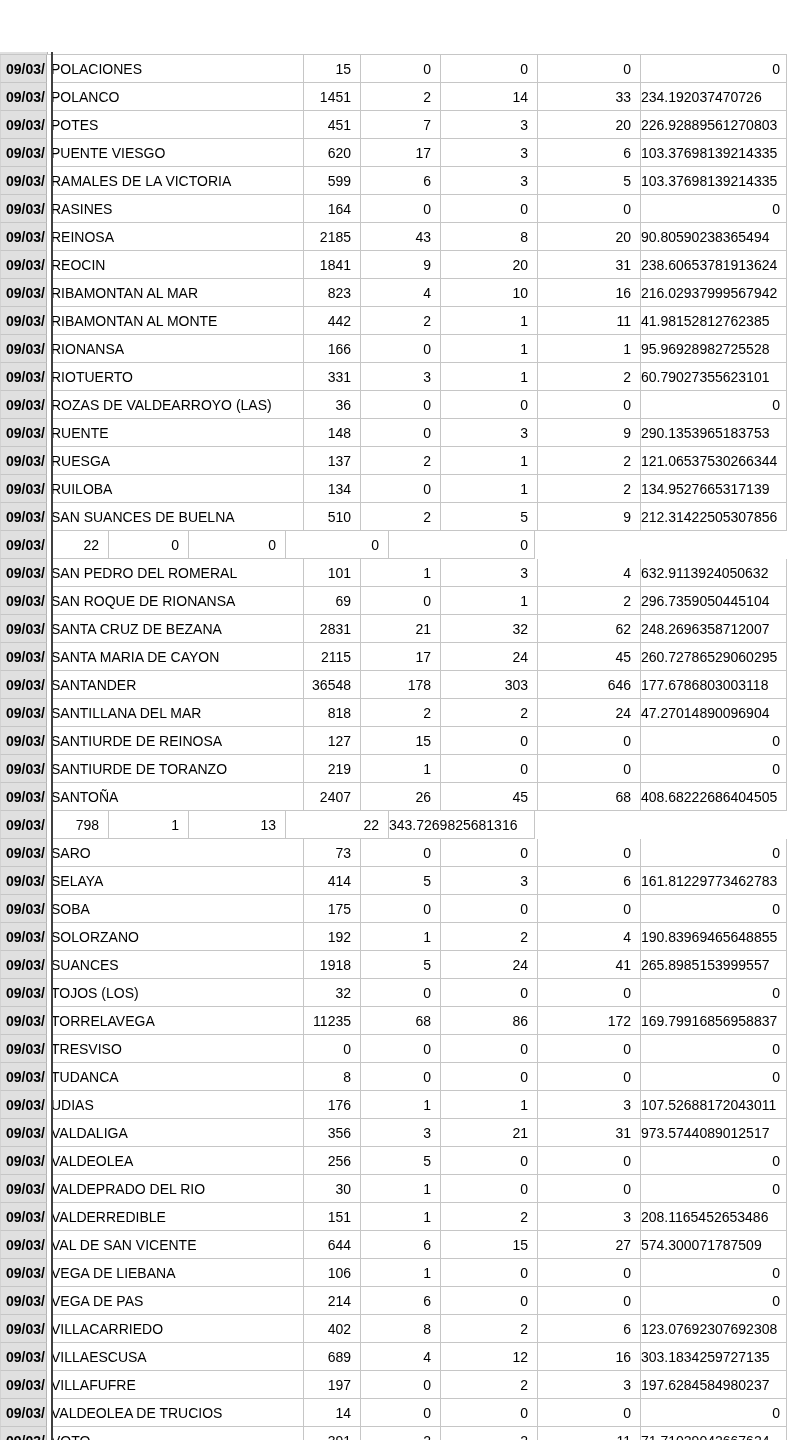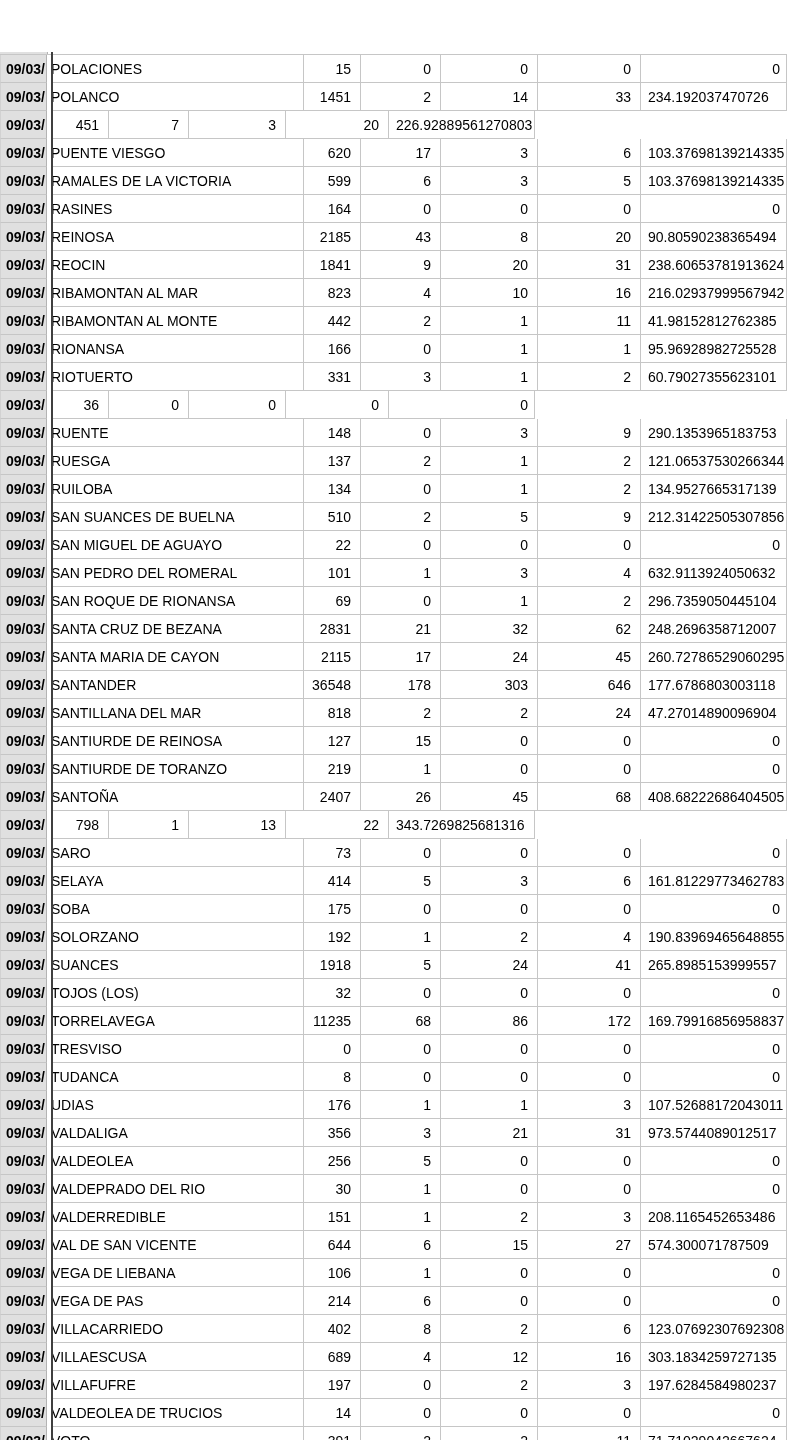--- a/index.html
+++ b/index.html
@@ -70,21 +70,20 @@
   .cell.num {
     justify-content: flex-end;
     padding-right: 9px;
   }
   .cell.n1 { width: 57px;  border-left: 1px solid #c6c6c6; }
   .cell.n2 { width: 80px;  border-left: 1px solid #c6c6c6; }
   .cell.n3 { width: 97px;  border-left: 1px solid #c6c6c6; }
   .cell.n4 { width: 103px; border-left: 1px solid #c6c6c6; }
   .cell.rate {
     width: 147px;
-    padding-left: 7px;
     border-left: 1px solid #c6c6c6;
     border-right: 1px solid #c6c6c6;
   }
   .cell.rate.right0 {
     justify-content: flex-end;
     padding-left: 0;
     padding-right: 6px;
   }
   .row:last-child .cell { border-bottom: none; }
   .row:last-child {
@@ -126,20 +125,21 @@
     <div class="cell num n1">1451</div>
     <div class="cell num n2">2</div>
     <div class="cell num n3">14</div>
     <div class="cell num n4">33</div>
     <div class="cell rate">234.192037470726</div>
   </div>
 
   <div class="row">
     <div class="cell date">09/03/</div>
     <div class="gap"></div>
+    <div class="cell name">POTES</div>
     <div class="cell num n1">451</div>
     <div class="cell num n2">7</div>
     <div class="cell num n3">3</div>
     <div class="cell num n4">20</div>
     <div class="cell rate">226.92889561270803</div>
   </div>
 
   <div class="row">
     <div class="cell date">09/03/</div>
     <div class="gap"></div>
@@ -235,20 +235,21 @@
     <div class="cell num n1">331</div>
     <div class="cell num n2">3</div>
     <div class="cell num n3">1</div>
     <div class="cell num n4">2</div>
     <div class="cell rate">60.79027355623101</div>
   </div>
 
   <div class="row">
     <div class="cell date">09/03/</div>
     <div class="gap"></div>
+    <div class="cell name">ROZAS DE VALDEARROYO (LAS)</div>
     <div class="cell num n1">36</div>
     <div class="cell num n2">0</div>
     <div class="cell num n3">0</div>
     <div class="cell num n4">0</div>
     <div class="cell rate right0">0</div>
   </div>
 
   <div class="row">
     <div class="cell date">09/03/</div>
     <div class="gap"></div>
@@ -289,21 +290,20 @@
     <div class="cell num n1">510</div>
     <div class="cell num n2">2</div>
     <div class="cell num n3">5</div>
     <div class="cell num n4">9</div>
     <div class="cell rate">212.31422505307856</div>
   </div>
 
   <div class="row">
     <div class="cell date">09/03/</div>
     <div class="gap"></div>
-    <div class="cell name">SAN MIGUEL DE AGUAYO</div>
     <div class="cell num n1">22</div>
     <div class="cell num n2">0</div>
     <div class="cell num n3">0</div>
     <div class="cell num n4">0</div>
     <div class="cell rate right0">0</div>
   </div>
 
   <div class="row">
     <div class="cell date">09/03/</div>
     <div class="gap"></div>

